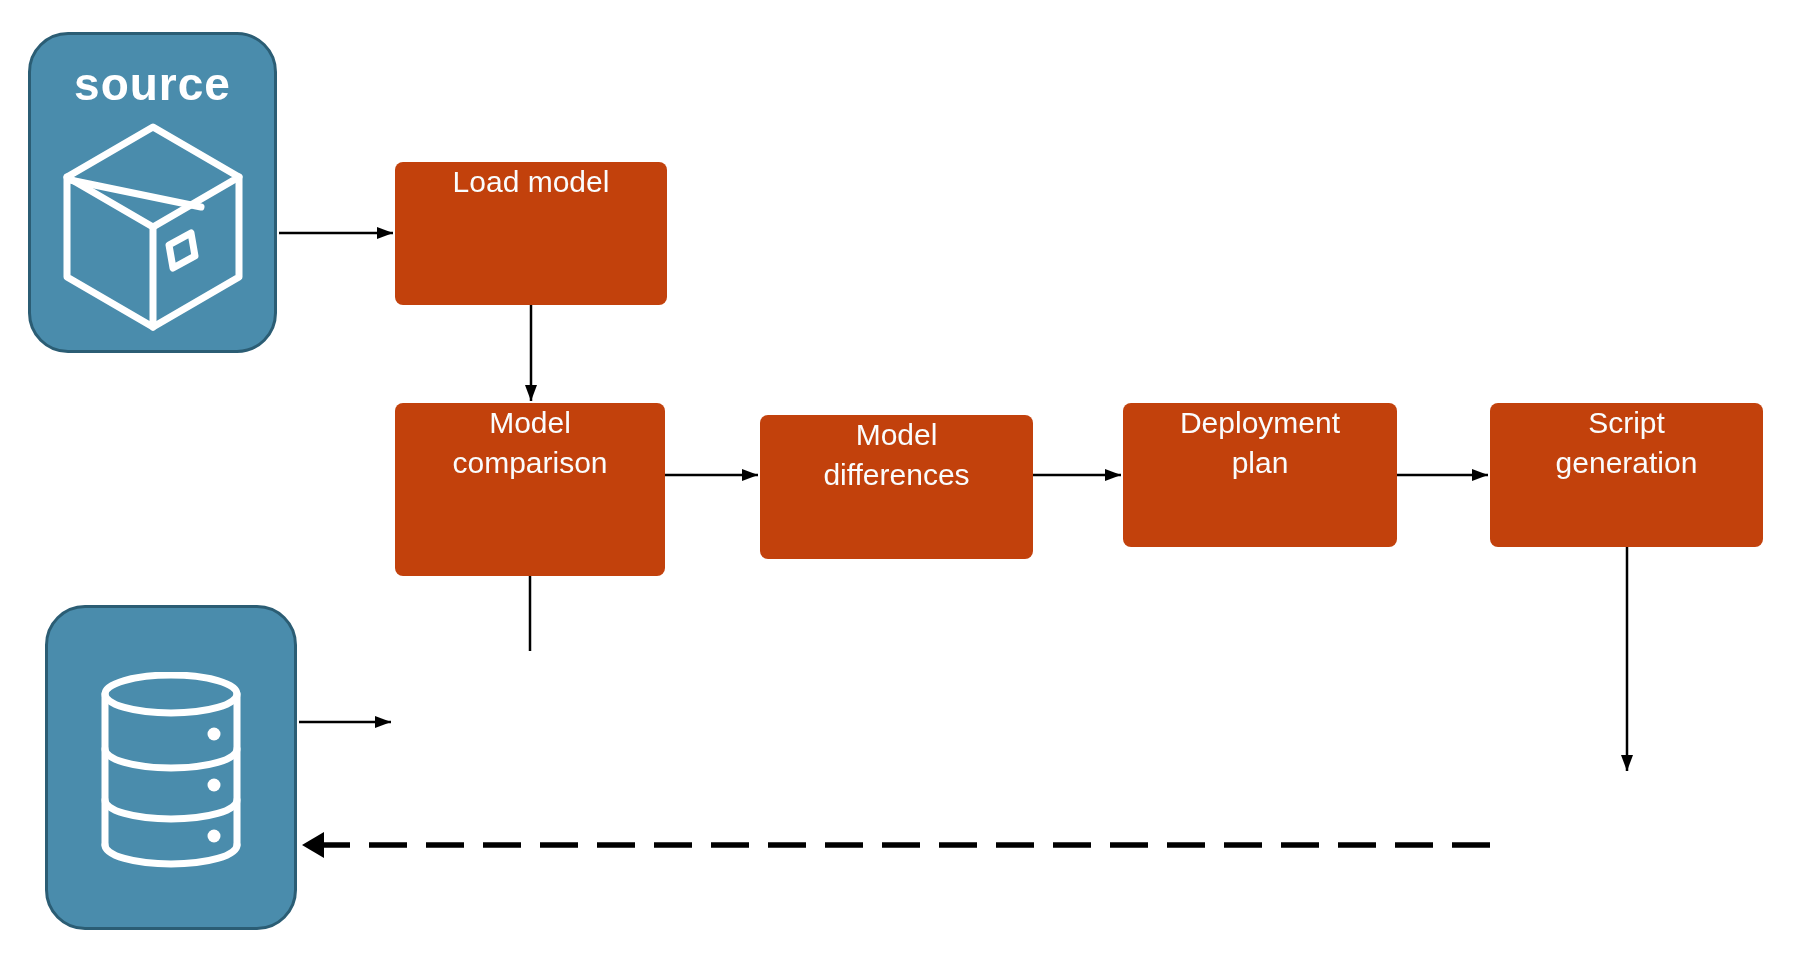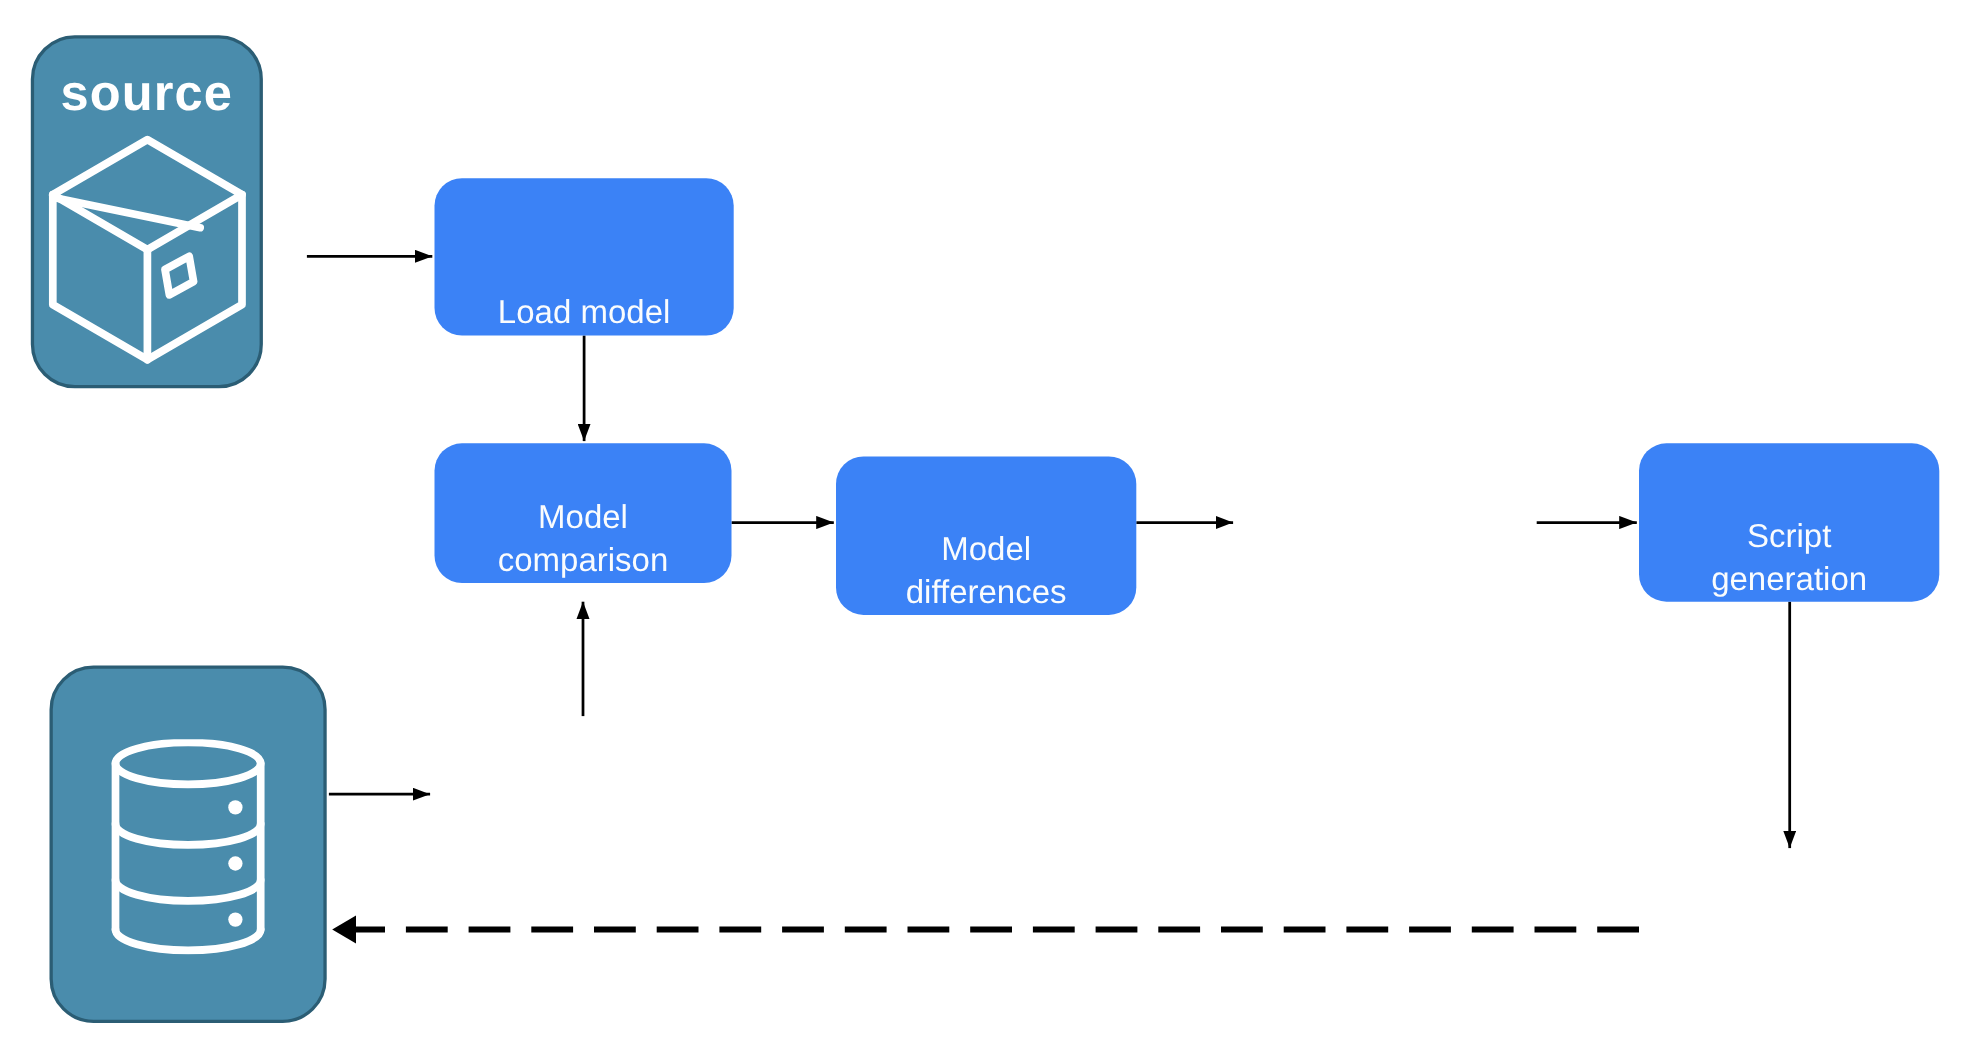--- a/index.html
+++ b/index.html
@@ -15,24 +15,24 @@
     position: absolute;
     left: 0; top: 0;
     width: 1800px; height: 959px;
     pointer-events: none;
     z-index: 1;
   }
   .node { position: absolute; z-index: 2; box-sizing: border-box; }
 
   
   .step {
-    background: #3b82f6;
-    border-radius: 25px;
+    background: #c2410c;
+    border-radius: 8px;
     display: flex;
-    align-items: flex-end;
+    align-items: flex-start;
     justify-content: center;
     text-align: center;
     color: #FAFCFD;
     font-size: 30px;
     line-height: 1.32;
     padding: 0 30px;
   }
 
   
   .terminal {
@@ -53,24 +53,24 @@
   }
   .terminal-icon-wrap {
     flex: 1;
     display: flex;
     align-items: center;
     justify-content: center;
     width: 100%;
   }
 
   
-  .n-source      { left: 28px;   top: 32px;  width: 211px; height: 321px; }
+  .n-source      { left: 28px;   top: 32px;  width: 249px; height: 321px; }
   .n-target      { left: 45px;   top: 605px; width: 252px; height: 325px; }
   .n-load        { left: 395px;  top: 162px; width: 272px; height: 143px; }
-  .n-comparison  { left: 395px;  top: 403px; width: 270px; height: 127px; }
+  .n-comparison  { left: 395px;  top: 403px; width: 270px; height: 173px; }
   .n-differences { left: 760px;  top: 403px; width: 273px; height: 144px; margin-top: 12px; }
   .n-deployment  { left: 1123px; top: 403px; width: 274px; height: 144px; }
   .n-generation  { left: 1490px; top: 403px; width: 273px; height: 144px; }
   .n-reverse     { left: 393px;  top: 651px; width: 275px; height: 142px; }
   .n-execution   { left: 1490px; top: 773px; width: 273px; height: 144px; }
 </style>
 </head>
 <body>
 
 <div class="canvas">
@@ -129,20 +129,23 @@
   </div>
 
   <div class="node step n-comparison">
     <span>Model comparison</span>
   </div>
 
   <div class="node step n-differences">
     <span>Model differences</span>
   </div>
 
+  <div class="node step n-deployment">
+    <span>Deployment plan</span>
+  </div>
 
   <div class="node step n-generation">
     <span>Script generation</span>
   </div>
 
 
 
 </div>
 
 </body></html>

